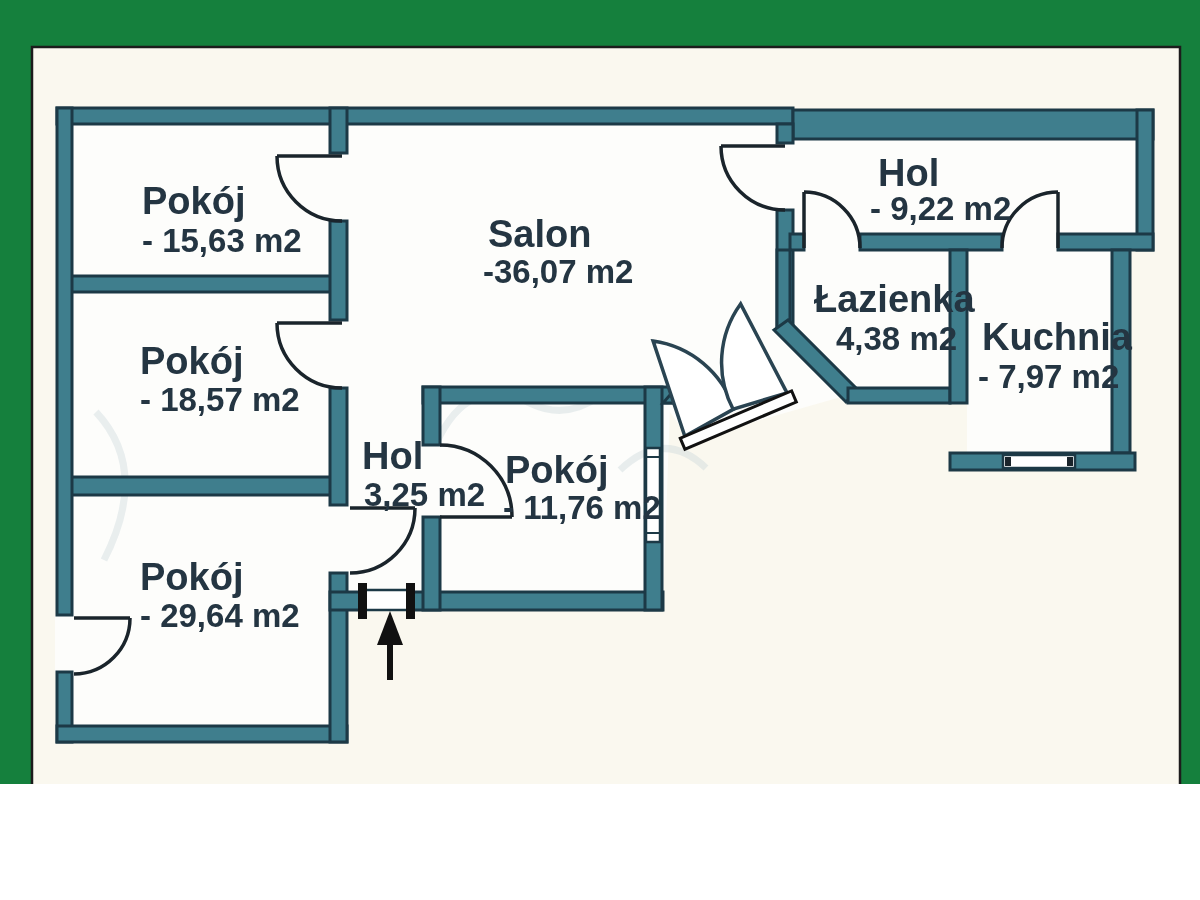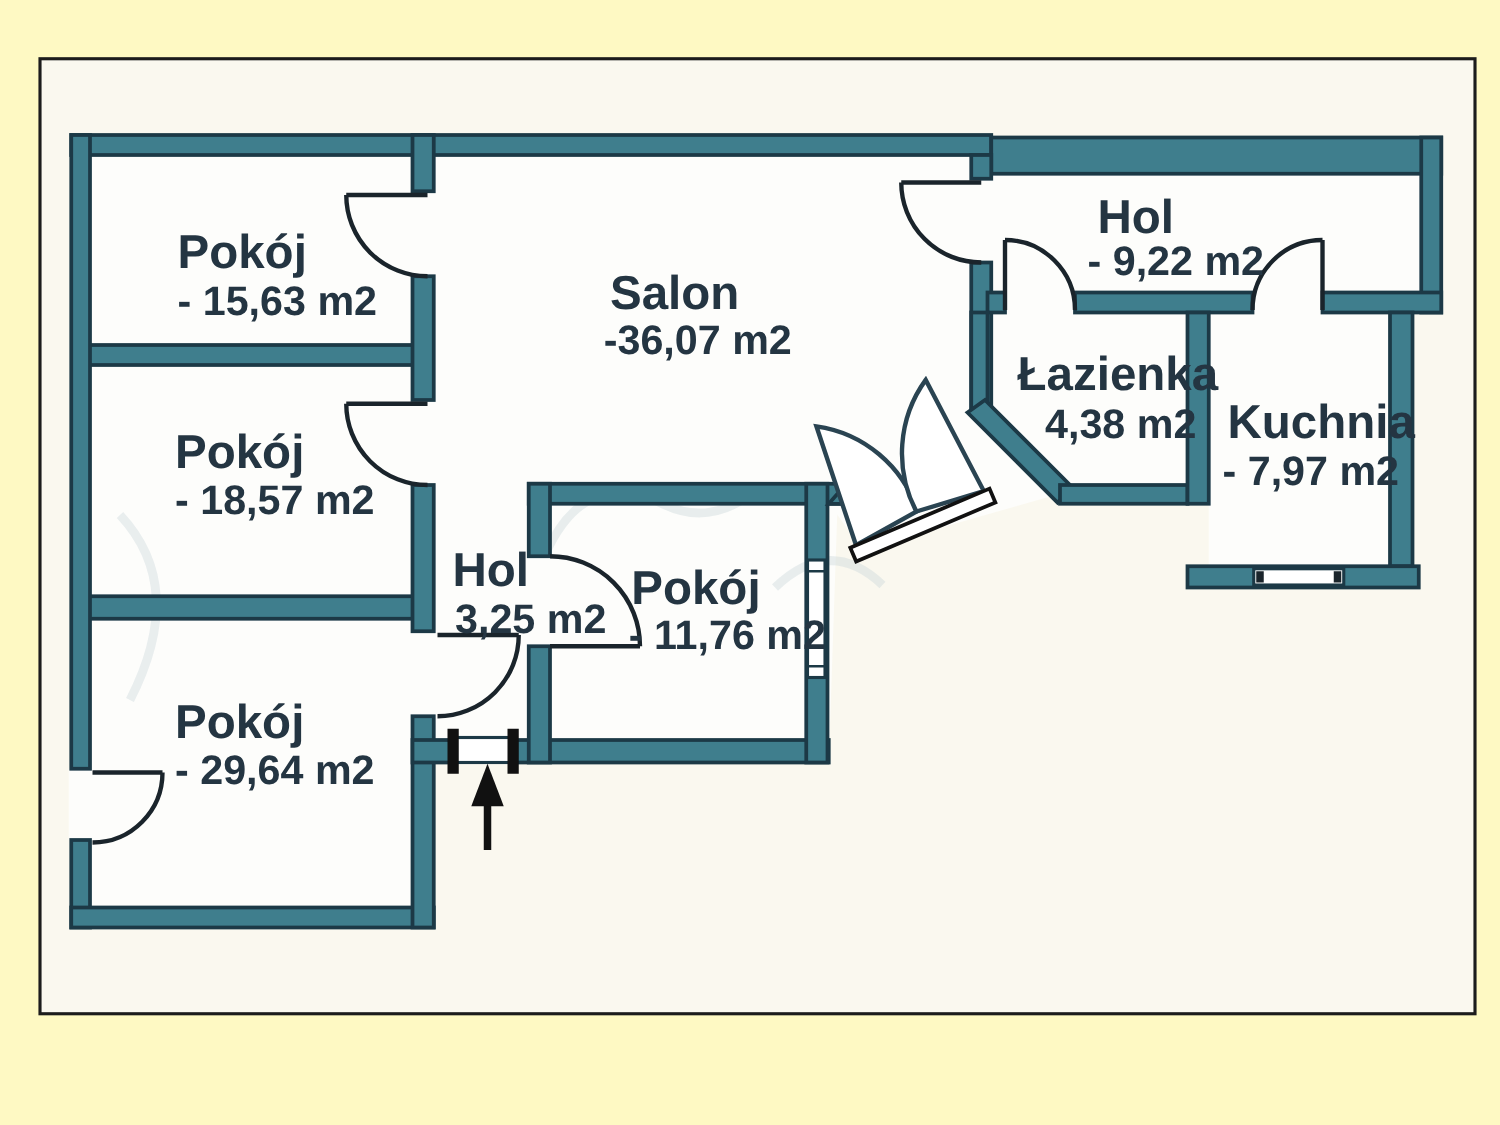--- a/index.html
+++ b/index.html
@@ -1,16 +1,16 @@
 <!DOCTYPE html>
 <html><head>
 <meta charset="utf-8">
 <style>
   html,body{margin:0;padding:0;background:#ffffff;}
-  .stage{position:relative;width:1200px;height:900px;background:#fef9c3;overflow:hidden;text-align:center;}
+  .stage{position:relative;width:1200px;height:784px;background:#15803d;overflow:hidden;text-align:center;}
   svg{display:block;}
   text{font-family:"Liberation Sans","DejaVu Sans",sans-serif;font-weight:bold;fill:#243542;}
   .room-name{font-size:38px;}
   .room-area{font-size:33px;}
 </style>
 </head>
 <body>
 
 <div class="stage">
 <svg width="1200" height="900" viewBox="0 0 1200 900">

